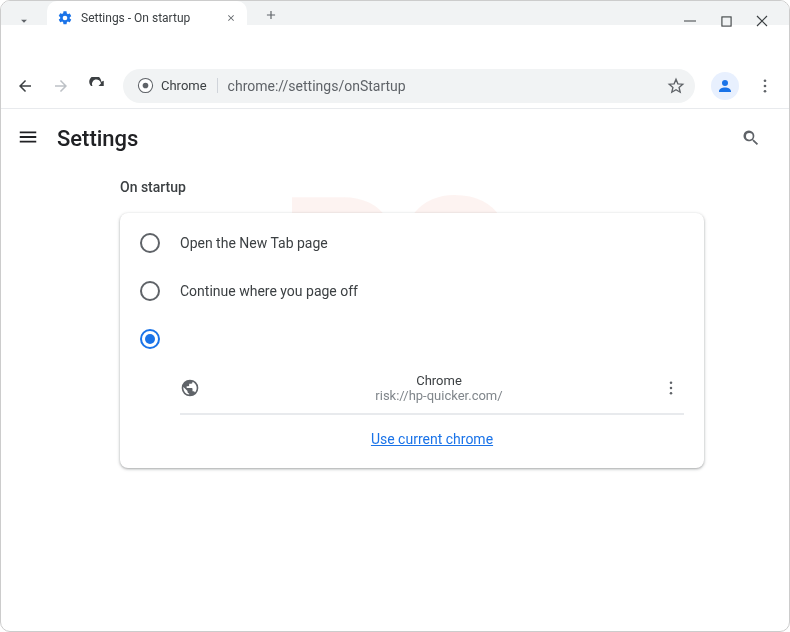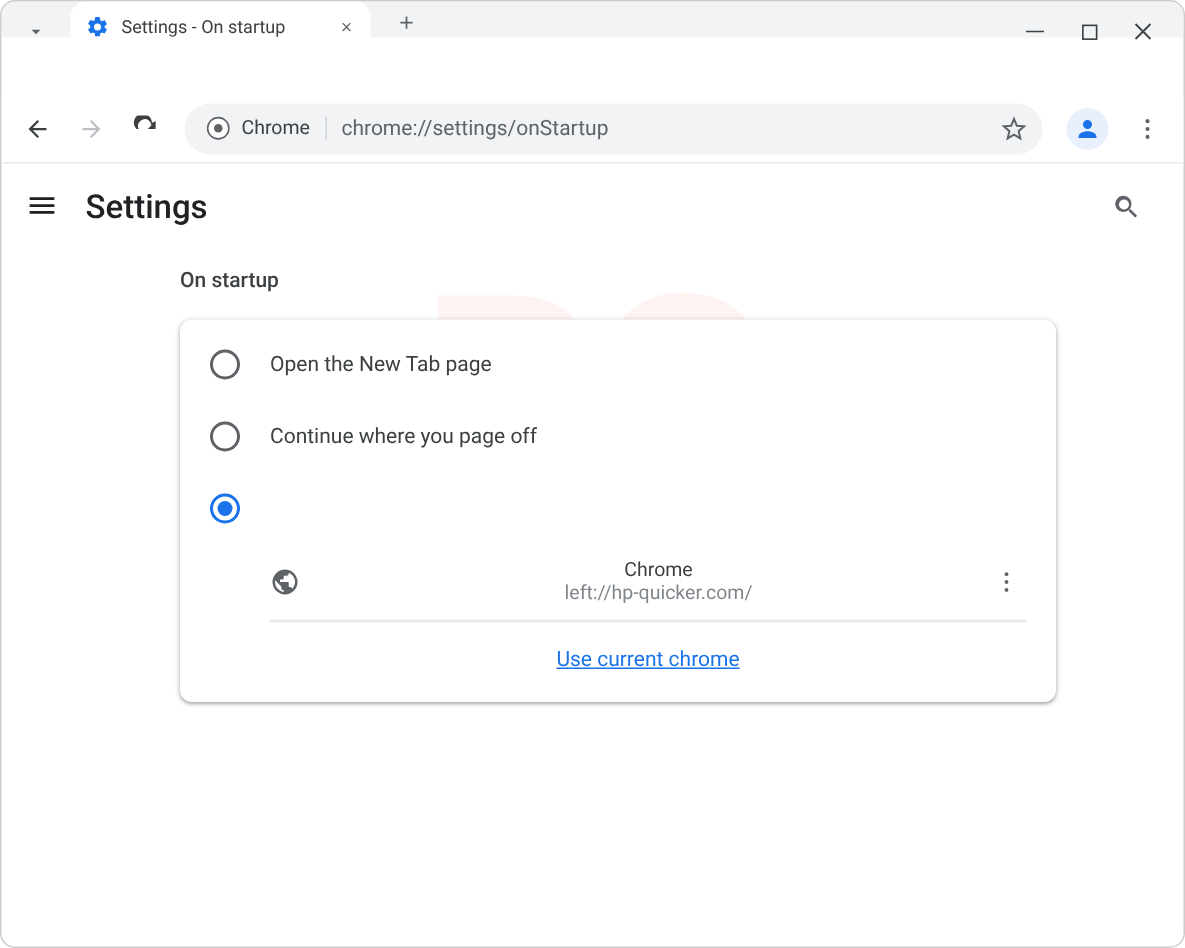--- a/index.html
+++ b/index.html
@@ -187,21 +187,21 @@
     </div>
 
     <div class="page-entry">
       <span class="globe">
         <svg width="20" height="20" viewBox="0 0 24 24">
             <path fill="#5f6368" d="M12 2a10 10 0 100 20 10 10 0 000-20zm-1 17.93A8 8 0 014 12c0-.45.04-.9.11-1.33L9 15.5v1a2 2 0 002 2v1.43zm6.9-2.54A2 2 0 0016 16h-1v-3a1 1 0 00-1-1H8v-2h2a1 1 0 001-1V7h2a2 2 0 002-2v-.41A8 8 0 0117.9 17.39z"></path>
           </svg>
       </span>
       <div class="page-text">
         <div class="page-name">Chrome</div>
-        <div class="page-url">left://hp-quicker.com/</div>
+        <div class="page-url">risk://hp-quicker.com/</div>
       </div>
       <span class="more-vert">
         <svg width="18" height="18" viewBox="0 0 24 24">
             <circle cx="12" cy="5" r="1.7" fill="#5f6368"></circle>
             <circle cx="12" cy="12" r="1.7" fill="#5f6368"></circle>
             <circle cx="12" cy="19" r="1.7" fill="#5f6368"></circle>
           </svg>
       </span>
     </div>
 

